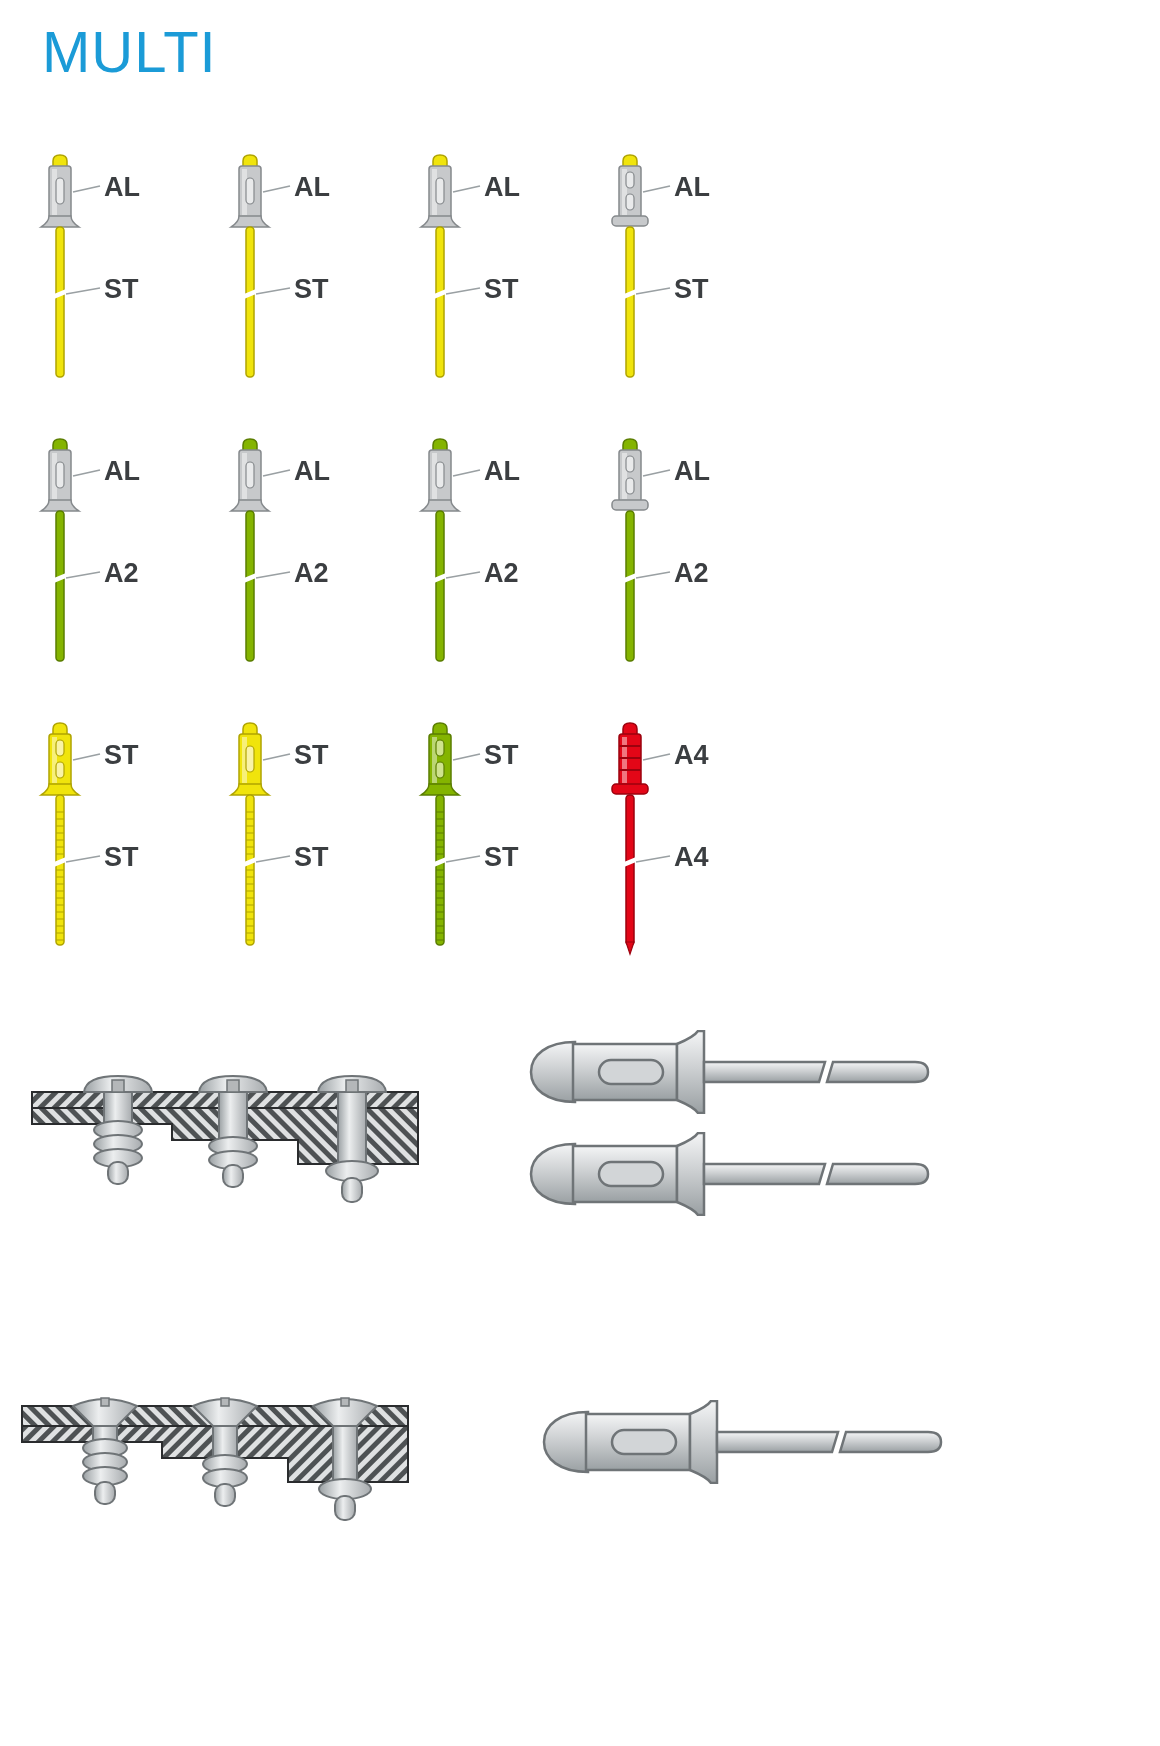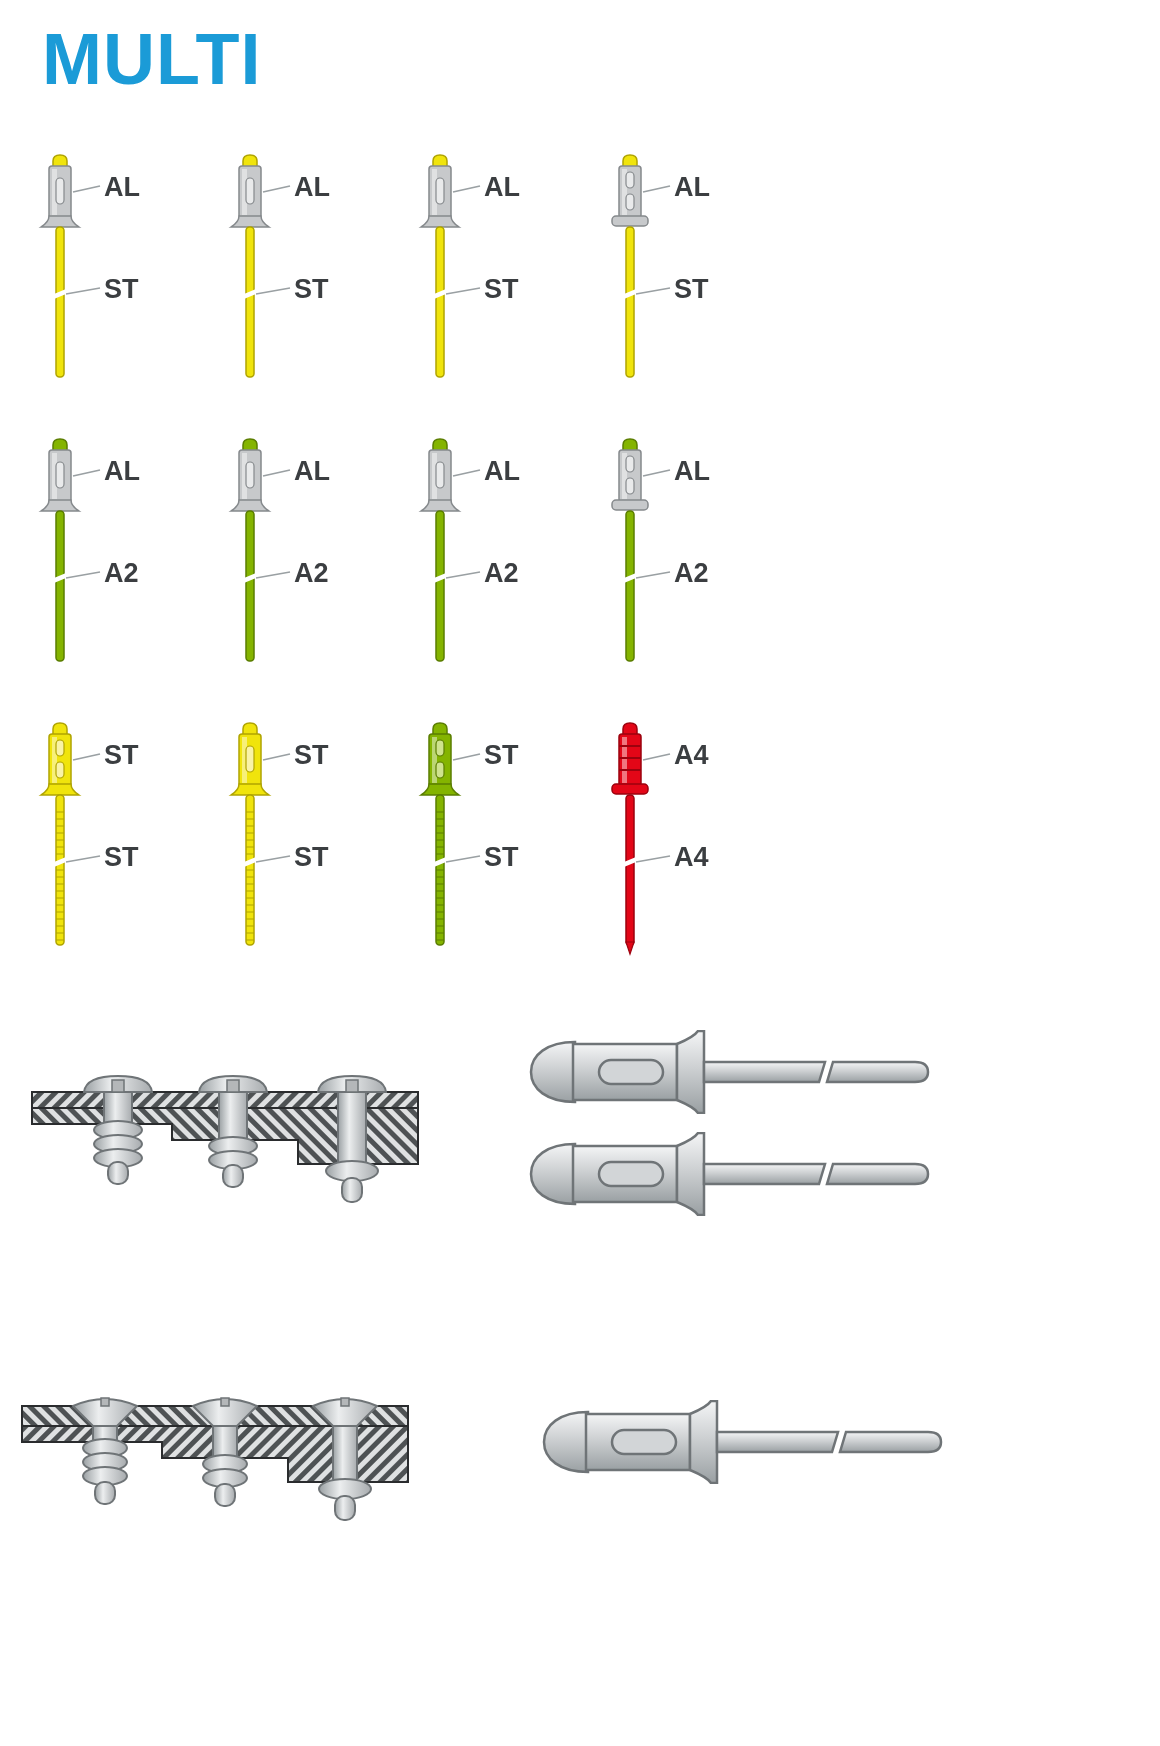--- a/index.html
+++ b/index.html
@@ -1,21 +1,21 @@
 <!DOCTYPE html>
 <html style="--c-title: #1b9bd7; --c-label: #3b3e41; --c-leader: #9aa0a3; --c-outline: #6f7477; --c-metal: #cdd0d2; --c-hatch_dark: #4e5254; --c-hatch_light: #dfe1e2;"><head>
 <meta charset="utf-8">
 <style>
   html,body{margin:0;padding:0;background:#fff;}
   body{width:1160px;height:1746px;position:relative;font-family:"Liberation Sans",sans-serif;overflow:hidden;}
   .page{position:absolute;left:0;top:0;width:1160px;height:1746px;background:#fff;}
 
   .page-title{
     position:absolute;left:42px;top:18px;margin:0;
-    font-size:72px;font-weight:bold;letter-spacing:1px;
+    font-size:58px;font-weight:normal;letter-spacing:1px;
     color:var(--c-title,#1b9bd7);
   }
 
   #rivet-grid{position:absolute;left:40px;top:152px;display:flex;flex-direction:column;gap:46px;}
   .rivet-row{display:flex;gap:30px;}
   .rivet-cell{width:160px;height:238px;}
   svg.rivet{overflow:visible;display:block;}
 
   svg.rivet .lbl{
     font-family:"Liberation Sans",sans-serif;

